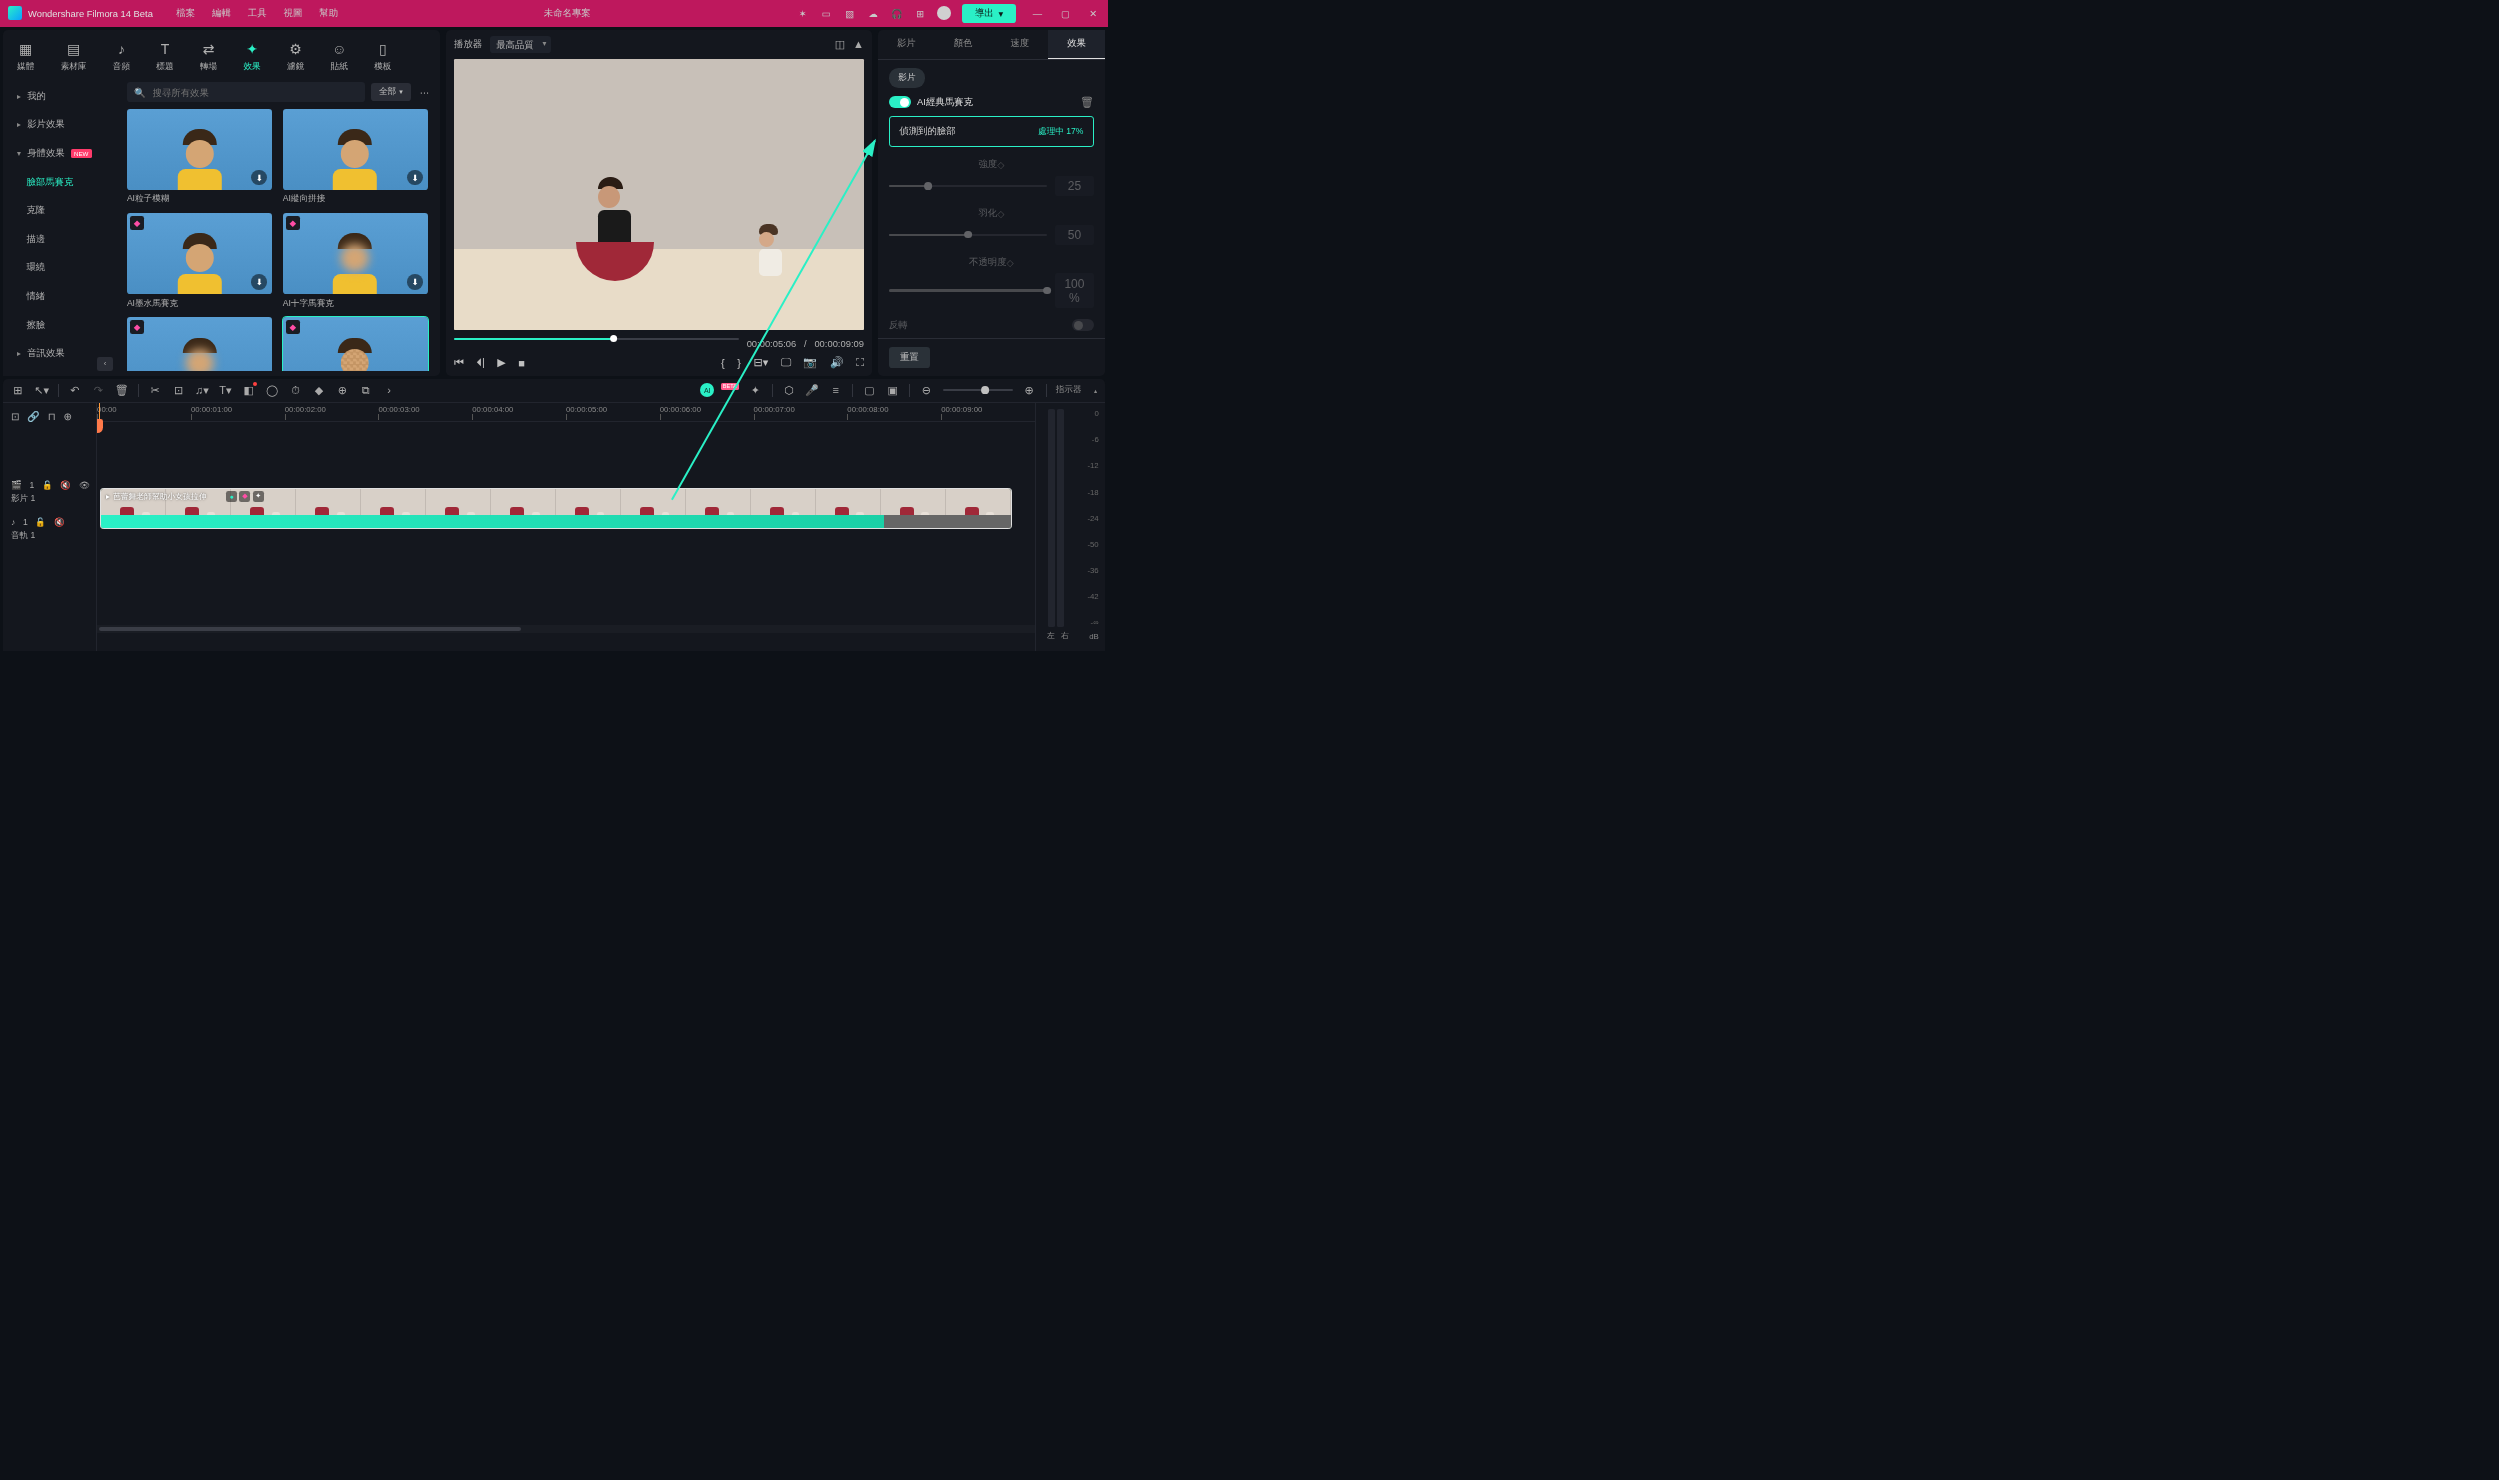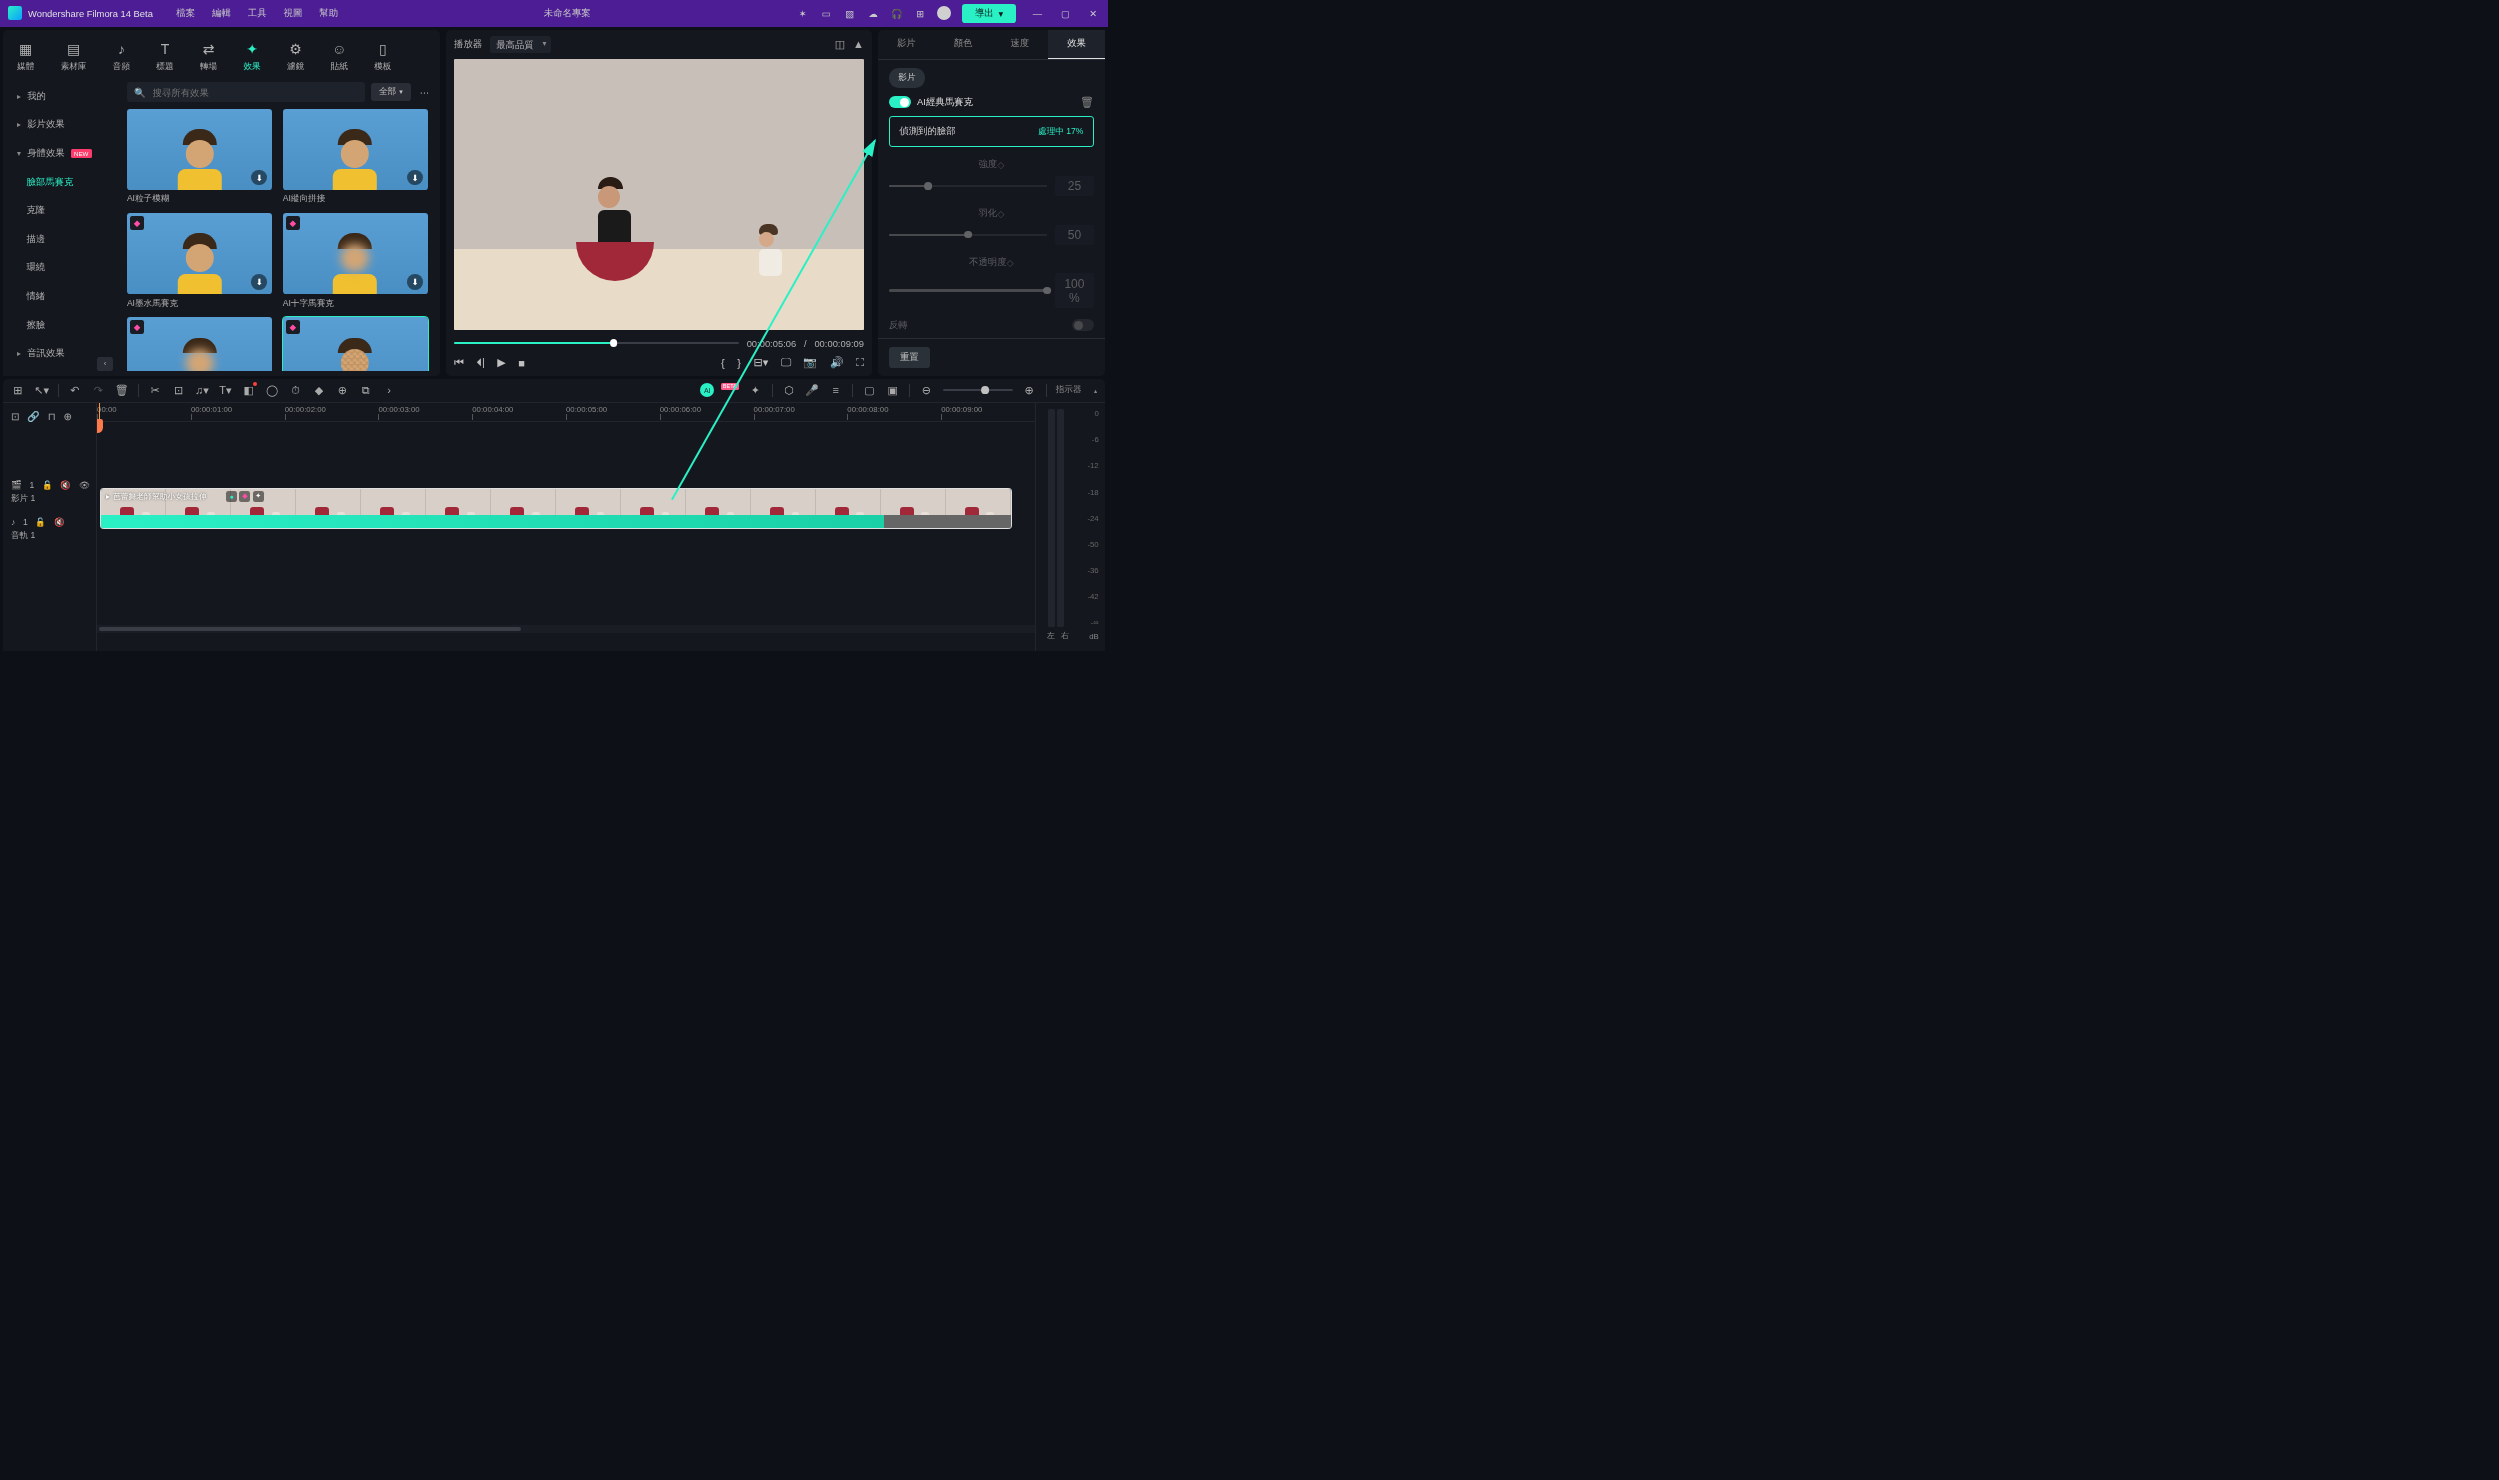--- a/index.html
+++ b/index.html
@@ -1,19 +1,19 @@
 <!DOCTYPE html>
 <html style="font-size:12.5px"><head>
 <meta charset="utf-8">
 <style>
 * { margin: 0; padding: 0; box-sizing: border-box; font-family: -apple-system, "Segoe UI", sans-serif; }
 body { background: #0d1117; color: #c8c8c8; font-size: 9.4px; overflow: hidden; width: 1108px; height: 656px; }
 
 
-.titlebar { height: 26.6px; background: #4c1d95; display: flex; align-items: center; padding: 0 7.8px; }
+.titlebar { height: 26.6px; background: #be185d; display: flex; align-items: center; padding: 0 7.8px; }
 .titlebar .logo { width: 14px; height: 14px; background: linear-gradient(135deg,#2af0c6,#0aa0ff); border-radius: 2.3px; margin-right: 6.2px; }
 .titlebar .app-name { color: #e0e0e0; font-size: 9.4px; margin-right: 15.6px; }
 .titlebar .menu { display: flex; gap: 17px; margin-left: 7.8px; }
 .titlebar .menu span { color: #c8c8c8; font-size: 9.4px; cursor: pointer; }
 .titlebar .center { flex: 1; text-align: center; color: #c8c8c8; font-size: 9.4px; }
 .titlebar .right { display: flex; align-items: center; gap: 11px; }
 .titlebar .icon-btn { width: 12.5px; height: 12.5px; color: #c8c8c8; cursor: pointer; display:flex; align-items:center; justify-content:center;}
 .titlebar .export-btn { background: #2af0c6; color: #0a1a16; padding: 3.1px 12.5px; border-radius: 3.1px; font-size: 9.4px; cursor: pointer; display:flex; align-items:center; gap:4.7px;}
 .titlebar .avatar { width: 14px; height: 14px; border-radius: 50%; background: #d0d0d0; }
 .titlebar .win-btn { width: 11px; height: 11px; color: #c8c8c8; cursor: pointer; margin-left: 6.2px;}
@@ -74,21 +74,21 @@
 .preview .woman { position:absolute; left:35%; bottom:18%; }
 .preview .woman .whead{width:22px;height:22px;background:#c89878;border-radius:50%;}
 .preview .woman .whair{width:25px;height:12.5px;background:#2a1c14;border-radius:12.5px 12.5px 0 0;margin-bottom:-3.1px;}
 .preview .woman .wtop{width:33px;height:37px;background:#1a1a1a;border-radius:6.2px 6.2px 0 0;margin-top:1.6px;}
 .preview .woman .wskirt{width:78px;height:39px;background:#a02838;border-radius:0 0 39px 39px;margin-left:-22px;margin-top:-4.7px;}
 .preview .child { position:absolute; right:20%; bottom:20%;}
 .preview .child .chead{width:15.6px;height:15.6px;background:#d4a888;border-radius:50%;}
 .preview .child .chair{width:19px;height:11px;background:#4a3424;border-radius:11px 11px 4.7px 4.7px;margin-bottom:-3.1px;}
 .preview .child .cbody{width:23.4px;height:26.6px;background:#f0ece4;border-radius:4.7px;margin-top:1.6px;}
 
-.player-timeline { display: flex; align-items: center; gap: 7.8px; margin-top: 7.8px; }
+.player-timeline { display: flex; align-items: flex-start; gap: 7.8px; margin-top: 7.8px; }
 .progress { flex: 1; height: 2.3px; background: #3a3d46; border-radius: 1.6px; position: relative; cursor: pointer; }
 .progress .fill { position: absolute; left: 0; top: 0; height: 100%; width: 56%; background: #2af0c6; border-radius: 1.6px; }
 .progress .knob { position: absolute; left: 56%; top: 50%; transform: translate(-50%,-50%); width: 7.8px; height: 7.8px; background: #fff; border-radius: 50%; }
 .time-display { color: #b0b0b0; font-size: 9.4px; }
 
 .player-controls { display: flex; align-items: center; gap: 12.5px; margin-top: 7.8px; }
 .pc-icon { color: #c0c0c0; cursor: pointer; font-size: 11px; display:flex; }
 .player-controls .spacer { flex: 1; }
 
 

